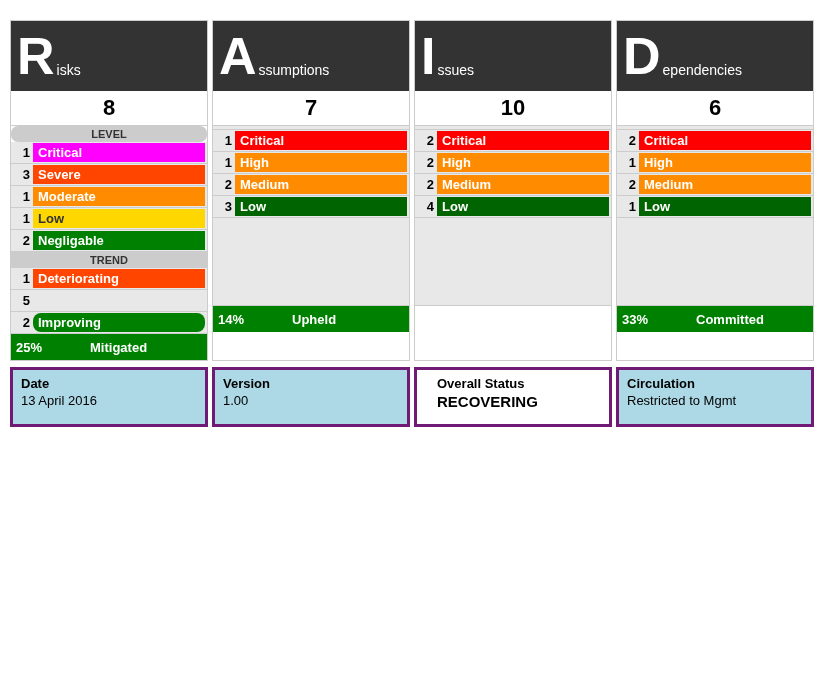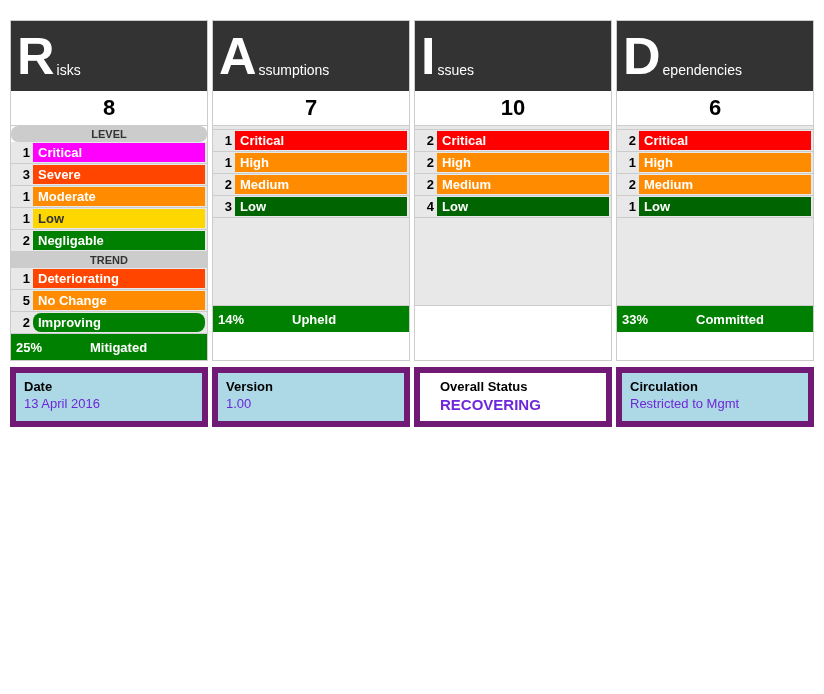--- a/index.html
+++ b/index.html
@@ -130,34 +130,34 @@
     }
     .bottom-grid {
       display: grid;
       grid-template-columns: repeat(4, 1fr);
       gap: 4px;
     }
     .bottom-cell {
       background: #add8e6;
       padding: 6px 8px;
       min-height: 60px;
-      border: 6px solid #701a75;
+      border: 3px solid #701a75;
     }
     .bottom-cell.status-cell {
       background: #fff;
       padding-left: 20px;
     }
     .bottom-label {
       font-size: 13px;
       font-weight: bold;
       color: #000;
     }
     .bottom-value {
       font-size: 13px;
-      color: #6d28d9;
+      color: #000000;
       margin-top: 2px;
     }
     .bottom-value.bold-value {
       font-weight: 900;
       font-size: 15px;
     }
   </style>
 </head>
 <body>
 
@@ -199,21 +199,20 @@
           <span class="level-badge bg-negligable">Negligable</span>
         </div>
       <div class="trend-header">TREND</div>
         <div class="level-row">
           <span class="level-num">1</span>
           <span class="level-badge bg-deteriorating">Deteriorating</span>
         </div>
 
         <div class="level-row">
           <span class="level-num">5</span>
-          <span class="level-badge bg-no-change">No Change</span>
         </div>
 
         <div class="level-row">
           <span class="level-num">2</span>
           <span class="level-badge bg-improving">Improving</span>
         </div>
 
     <div class="mitigated-row">
       <span class="mitigated-pct">25%</span>
       <span>Mitigated</span>

